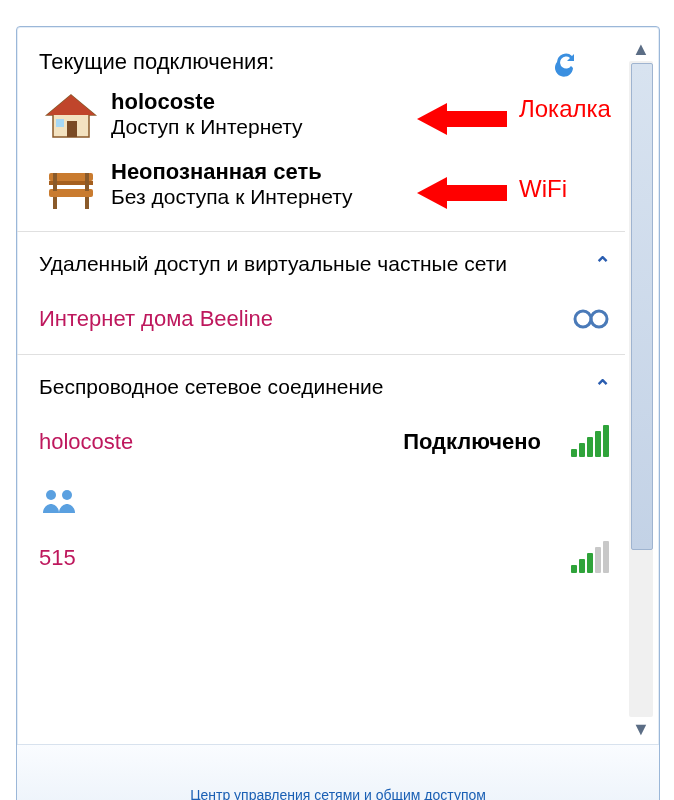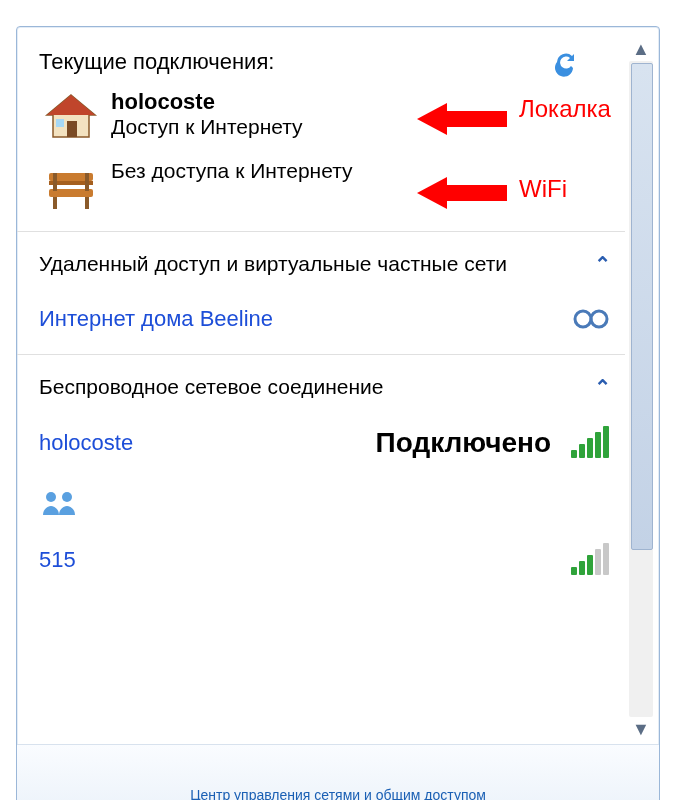--- a/index.html
+++ b/index.html
@@ -99,22 +99,22 @@
     cursor:pointer;
   }
   .chevron{color:#2a5db0;font-size:20px;font-weight:bold;}
 
   .list-item{
     display:flex;
     justify-content:space-between;
     align-items:center;
     padding:14px 14px 14px 22px;
   }
-  .list-item .name{color:#1d4ed8;font-size:22px;}
-  .list-item .status{font-weight:700;font-size:28px;margin-right:12px;}
+  .list-item .name{color:#be185d;font-size:22px;}
+  .list-item .status{font-weight:700;font-size:22px;margin-right:22px;}
   .right-group{display:flex;align-items:center;gap:8px;}
 
   .signal{width:40px;height:30px;position:relative;}
   .bar{position:absolute;bottom:0;width:6px;background:#c8c8c8;border-radius:1px;}
   .bar.b1{left:0;height:8px;}
   .bar.b2{left:8px;height:14px;}
   .bar.b3{left:16px;height:20px;}
   .bar.b4{left:24px;height:26px;}
   .bar.b5{left:32px;height:32px;}
   .bar.on{background:#2fa33a;}
@@ -177,20 +177,21 @@
           <rect x="6" y="14" width="44" height="8" rx="2" fill="#c97b2f"></rect>
           <rect x="6" y="22" width="44" height="4" fill="#a55f1e"></rect>
           <rect x="6" y="30" width="44" height="8" rx="2" fill="#c97b2f"></rect>
           <rect x="10" y="38" width="4" height="12" fill="#8a5a2a"></rect>
           <rect x="42" y="38" width="4" height="12" fill="#8a5a2a"></rect>
           <rect x="10" y="14" width="4" height="18" fill="#8a5a2a"></rect>
           <rect x="42" y="14" width="4" height="18" fill="#8a5a2a"></rect>
         </svg>
       </div>
       <div class="conn-text-block">
+        <span class="conn-name">Неопознанная сеть</span>
         <span class="conn-status">Без доступа к Интернету</span>
       </div>
       <div class="arrow-anno" style="top:18px;">
         <svg viewBox="0 0 90 40">
             <polygon points="0,20 30,4 30,12 90,12 90,28 30,28 30,36" fill="#ff0000"></polygon>
           </svg>
       </div>
       <div class="anno-label" style="top:20px;">WiFi</div>
     </div>
 

